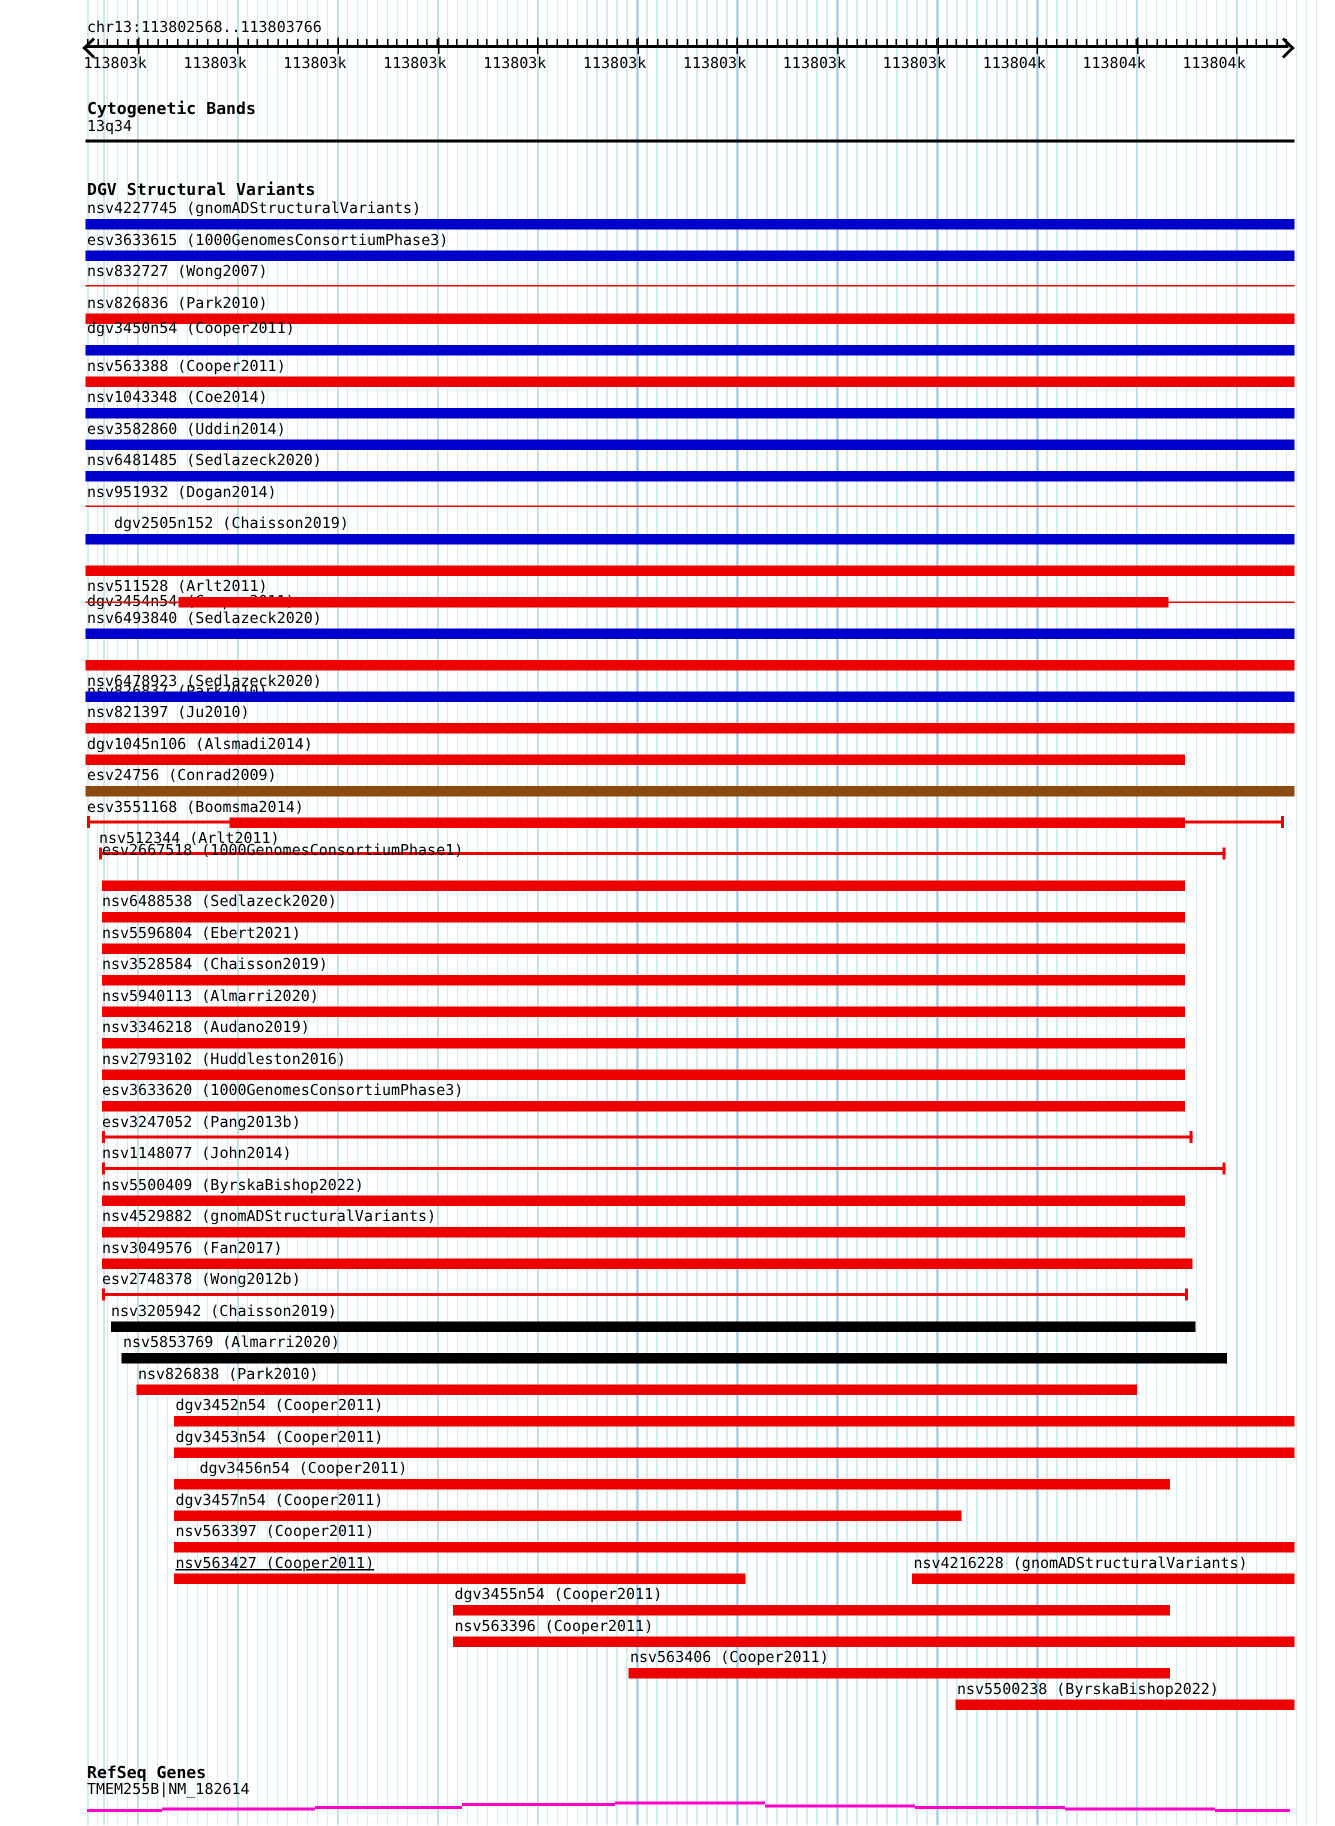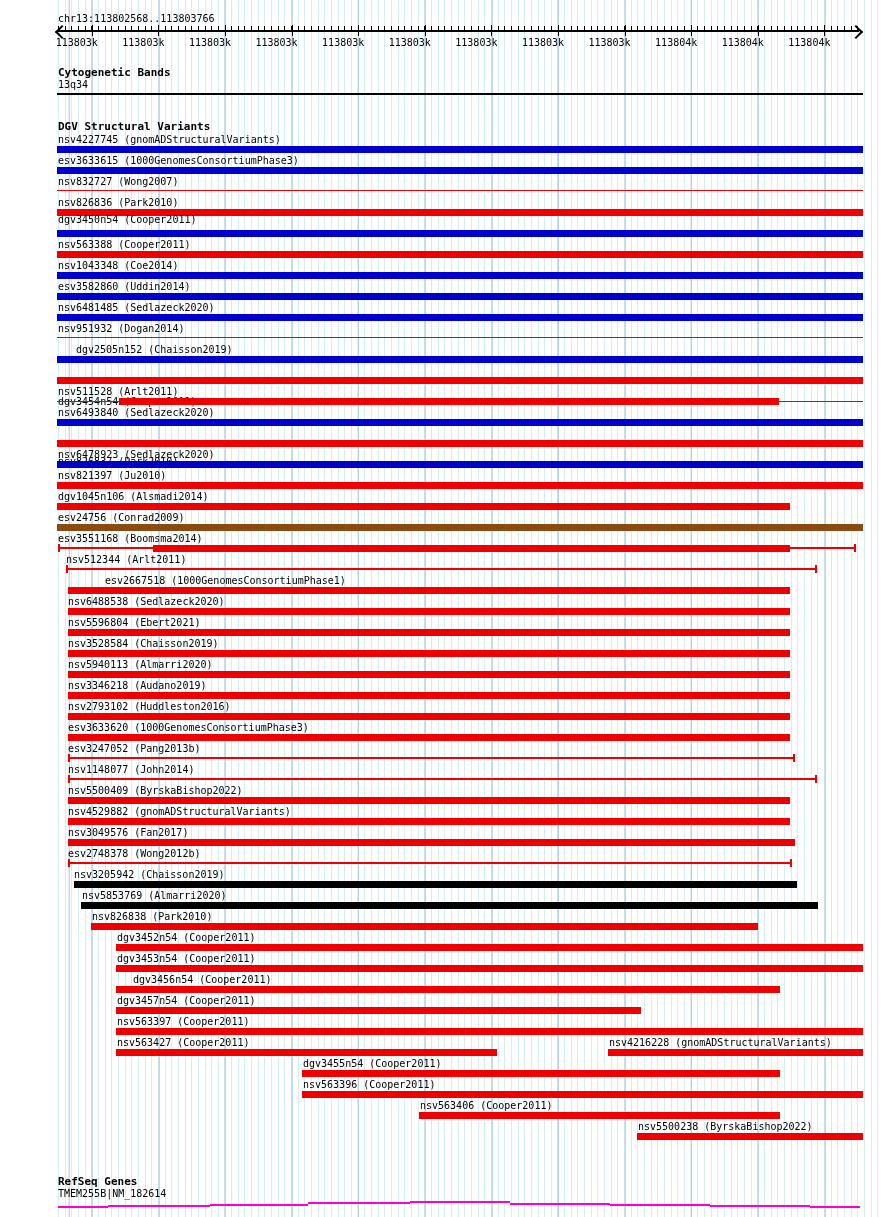--- a/index.html
+++ b/index.html
@@ -233,21 +233,21 @@
       <div style="position: absolute; left: 57px; top: 524px; width: 806px; height: 7px; background: rgb(138, 74, 16);"></div>
       <div class="mono" style="position: absolute; left: 58px; top: 533px;">esv3551168 (Boomsma2014)</div>
       <div style="position: absolute; left: 58px; top: 547px; width: 798px; height: 2px; background: rgb(238, 0, 0);"></div>
       <div style="position: absolute; left: 58px; top: 544px; width: 2px; height: 8px; background: rgb(238, 0, 0);"></div>
       <div style="position: absolute; left: 854px; top: 544px; width: 2px; height: 8px; background: rgb(238, 0, 0);"></div>
       <div style="position: absolute; left: 153px; top: 545px; width: 637px; height: 7px; background: rgb(238, 0, 0);"></div>
       <div class="mono" style="position: absolute; left: 66px; top: 554px;">nsv512344 (Arlt2011)</div>
       <div style="position: absolute; left: 66px; top: 568px; width: 751px; height: 2px; background: rgb(238, 0, 0);"></div>
       <div style="position: absolute; left: 66px; top: 565px; width: 2px; height: 8px; background: rgb(238, 0, 0);"></div>
       <div style="position: absolute; left: 815px; top: 565px; width: 2px; height: 8px; background: rgb(238, 0, 0);"></div>
-      <div class="mono" style="position: absolute; left: 68px; top: 575px; margin-left: 37px;">esv2667518 (1000GenomesConsortiumPhase1)</div>
+      <div class="mono" style="position: absolute; left: 68px; top: 562px;">esv2667518 (1000GenomesConsortiumPhase1)</div>
       <div style="position: absolute; left: 68px; top: 587px; width: 722px; height: 7px; background: rgb(238, 0, 0);"></div>
       <div class="mono" style="position: absolute; left: 68px; top: 596px;">nsv6488538 (Sedlazeck2020)</div>
       <div style="position: absolute; left: 68px; top: 608px; width: 722px; height: 7px; background: rgb(238, 0, 0);"></div>
       <div class="mono" style="position: absolute; left: 68px; top: 617px;">nsv5596804 (Ebert2021)</div>
       <div style="position: absolute; left: 68px; top: 629px; width: 722px; height: 7px; background: rgb(238, 0, 0);"></div>
       <div class="mono" style="position: absolute; left: 68px; top: 638px;">nsv3528584 (Chaisson2019)</div>
       <div style="position: absolute; left: 68px; top: 650px; width: 722px; height: 7px; background: rgb(238, 0, 0);"></div>
       <div class="mono" style="position: absolute; left: 68px; top: 659px;">nsv5940113 (Almarri2020)</div>
       <div style="position: absolute; left: 68px; top: 671px; width: 722px; height: 7px; background: rgb(238, 0, 0);"></div>
       <div class="mono" style="position: absolute; left: 68px; top: 680px;">nsv3346218 (Audano2019)</div>
@@ -283,21 +283,21 @@
       <div class="mono" style="position: absolute; left: 117px; top: 932px;">dgv3452n54 (Cooper2011)</div>
       <div style="position: absolute; left: 116px; top: 944px; width: 747px; height: 7px; background: rgb(238, 0, 0);"></div>
       <div class="mono" style="position: absolute; left: 117px; top: 953px;">dgv3453n54 (Cooper2011)</div>
       <div style="position: absolute; left: 116px; top: 965px; width: 747px; height: 7px; background: rgb(238, 0, 0);"></div>
       <div class="mono" style="position: absolute; left: 117px; top: 974px; margin-left: 16px;">dgv3456n54 (Cooper2011)</div>
       <div style="position: absolute; left: 116px; top: 986px; width: 664px; height: 7px; background: rgb(238, 0, 0);"></div>
       <div class="mono" style="position: absolute; left: 117px; top: 995px;">dgv3457n54 (Cooper2011)</div>
       <div style="position: absolute; left: 116px; top: 1007px; width: 525px; height: 7px; background: rgb(238, 0, 0);"></div>
       <div class="mono" style="position: absolute; left: 117px; top: 1016px;">nsv563397 (Cooper2011)</div>
       <div style="position: absolute; left: 116px; top: 1028px; width: 747px; height: 7px; background: rgb(238, 0, 0);"></div>
-      <div class="mono" style="position: absolute; left: 117px; top: 1037px;">nsv563427 (Cooper2011)</div>
+      <div class="mono" style="position: absolute; left: 117px; top: 1037px; text-decoration: underline;">nsv563427 (Cooper2011)</div>
       <div style="position: absolute; left: 116px; top: 1049px; width: 381px; height: 7px; background: rgb(238, 0, 0);"></div>
       <div class="mono" style="position: absolute; left: 609px; top: 1037px;">nsv4216228 (gnomADStructuralVariants)</div>
       <div style="position: absolute; left: 608px; top: 1049px; width: 255px; height: 7px; background: rgb(238, 0, 0);"></div>
       <div class="mono" style="position: absolute; left: 303px; top: 1058px;">dgv3455n54 (Cooper2011)</div>
       <div style="position: absolute; left: 302px; top: 1070px; width: 478px; height: 7px; background: rgb(238, 0, 0);"></div>
       <div class="mono" style="position: absolute; left: 303px; top: 1079px;">nsv563396 (Cooper2011)</div>
       <div style="position: absolute; left: 302px; top: 1091px; width: 561px; height: 7px; background: rgb(238, 0, 0);"></div>
       <div class="mono" style="position: absolute; left: 420px; top: 1100px;">nsv563406 (Cooper2011)</div>
       <div style="position: absolute; left: 419px; top: 1112px; width: 361px; height: 7px; background: rgb(238, 0, 0);"></div>
       <div class="mono" style="position: absolute; left: 638px; top: 1121px;">nsv5500238 (ByrskaBishop2022)</div>

